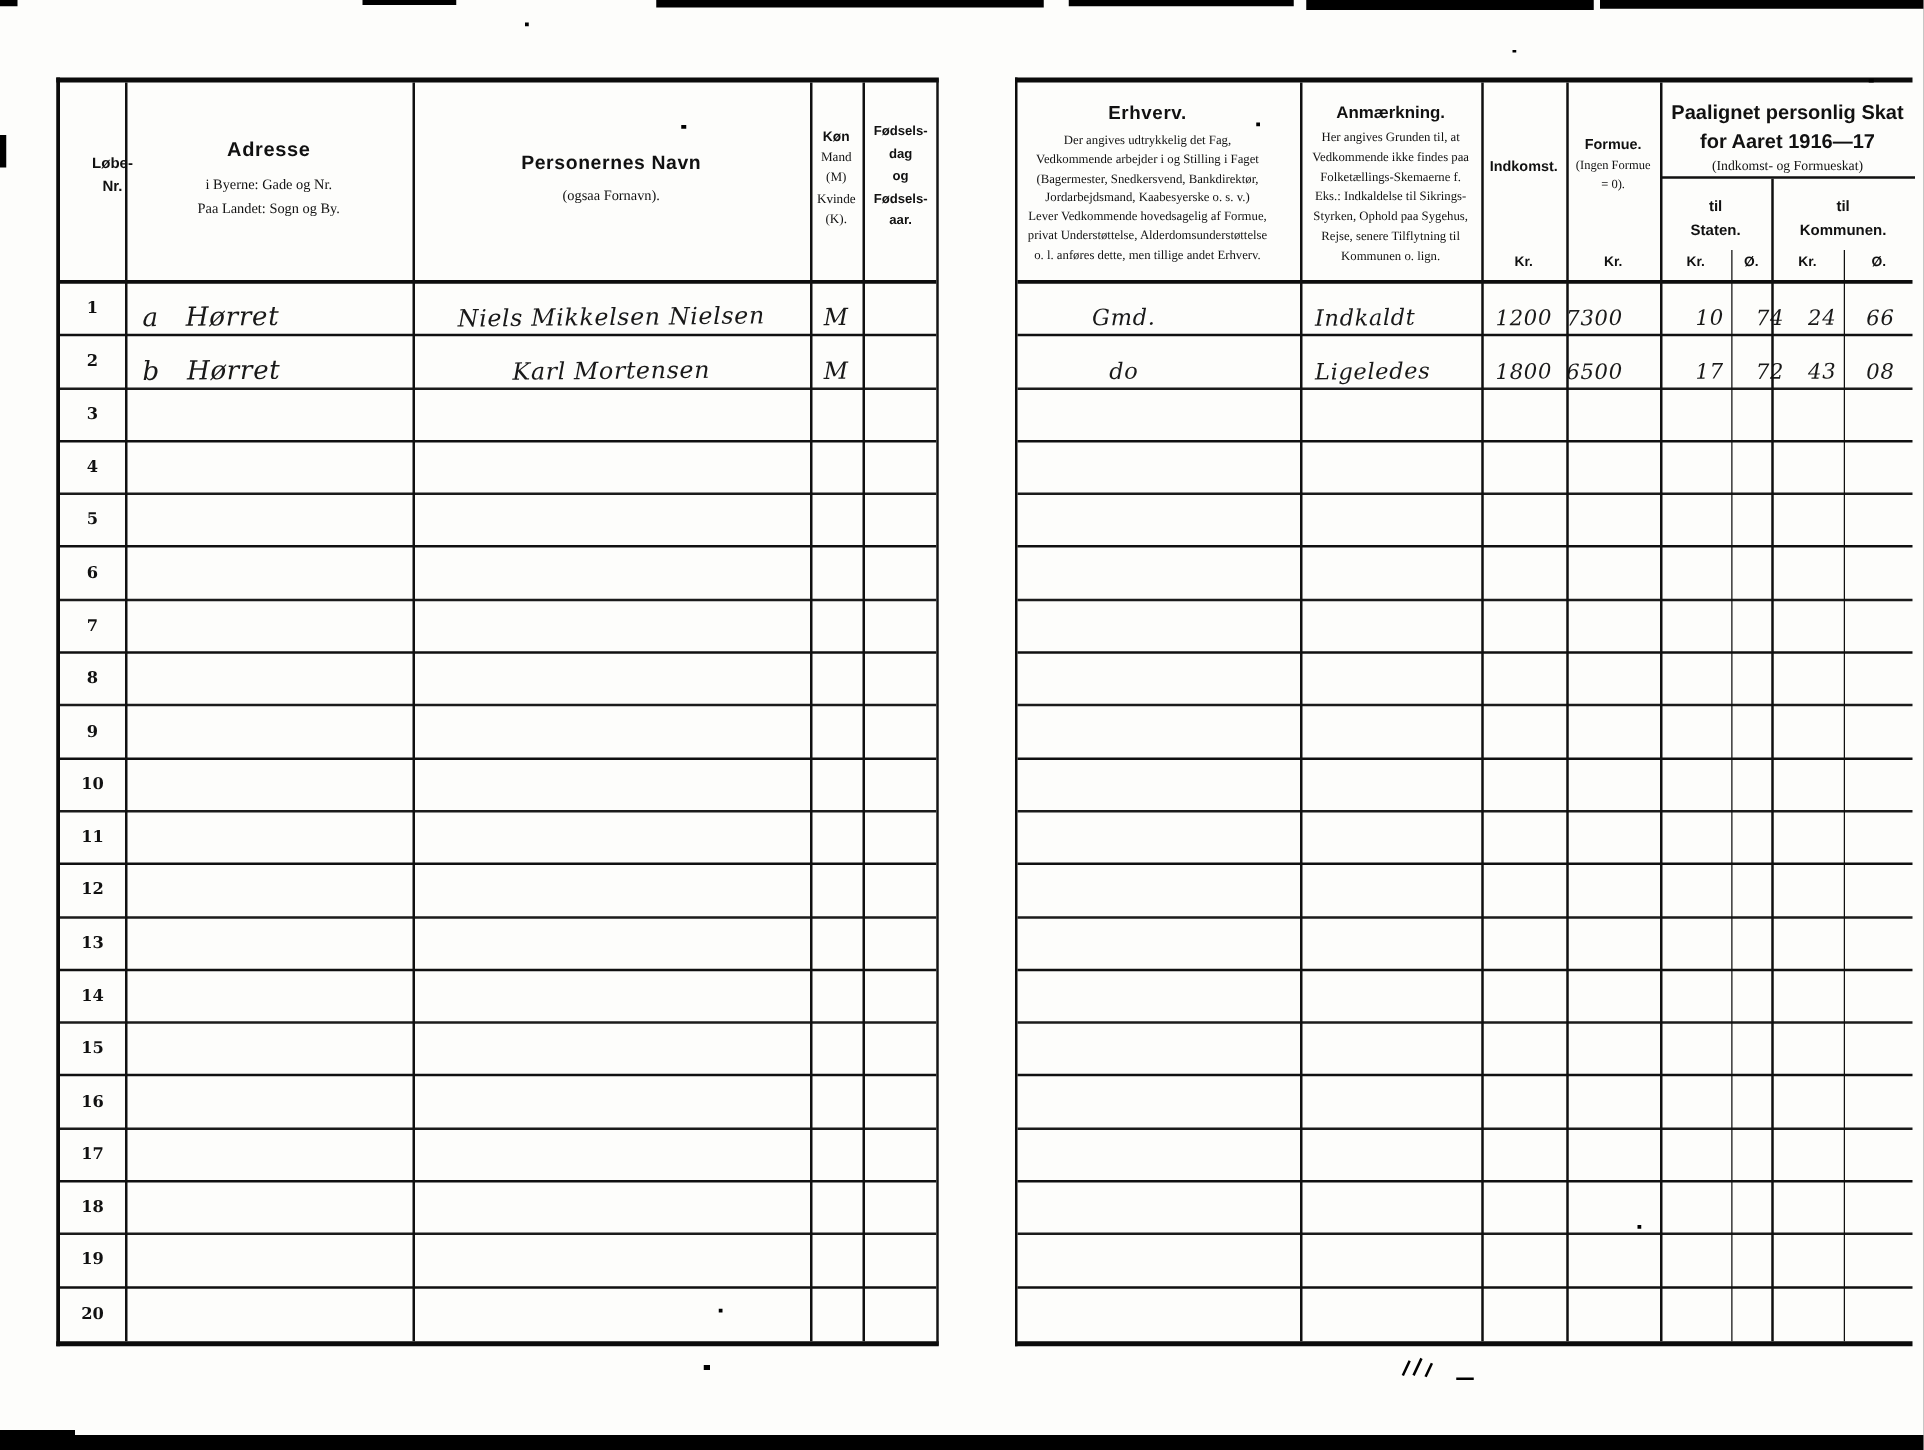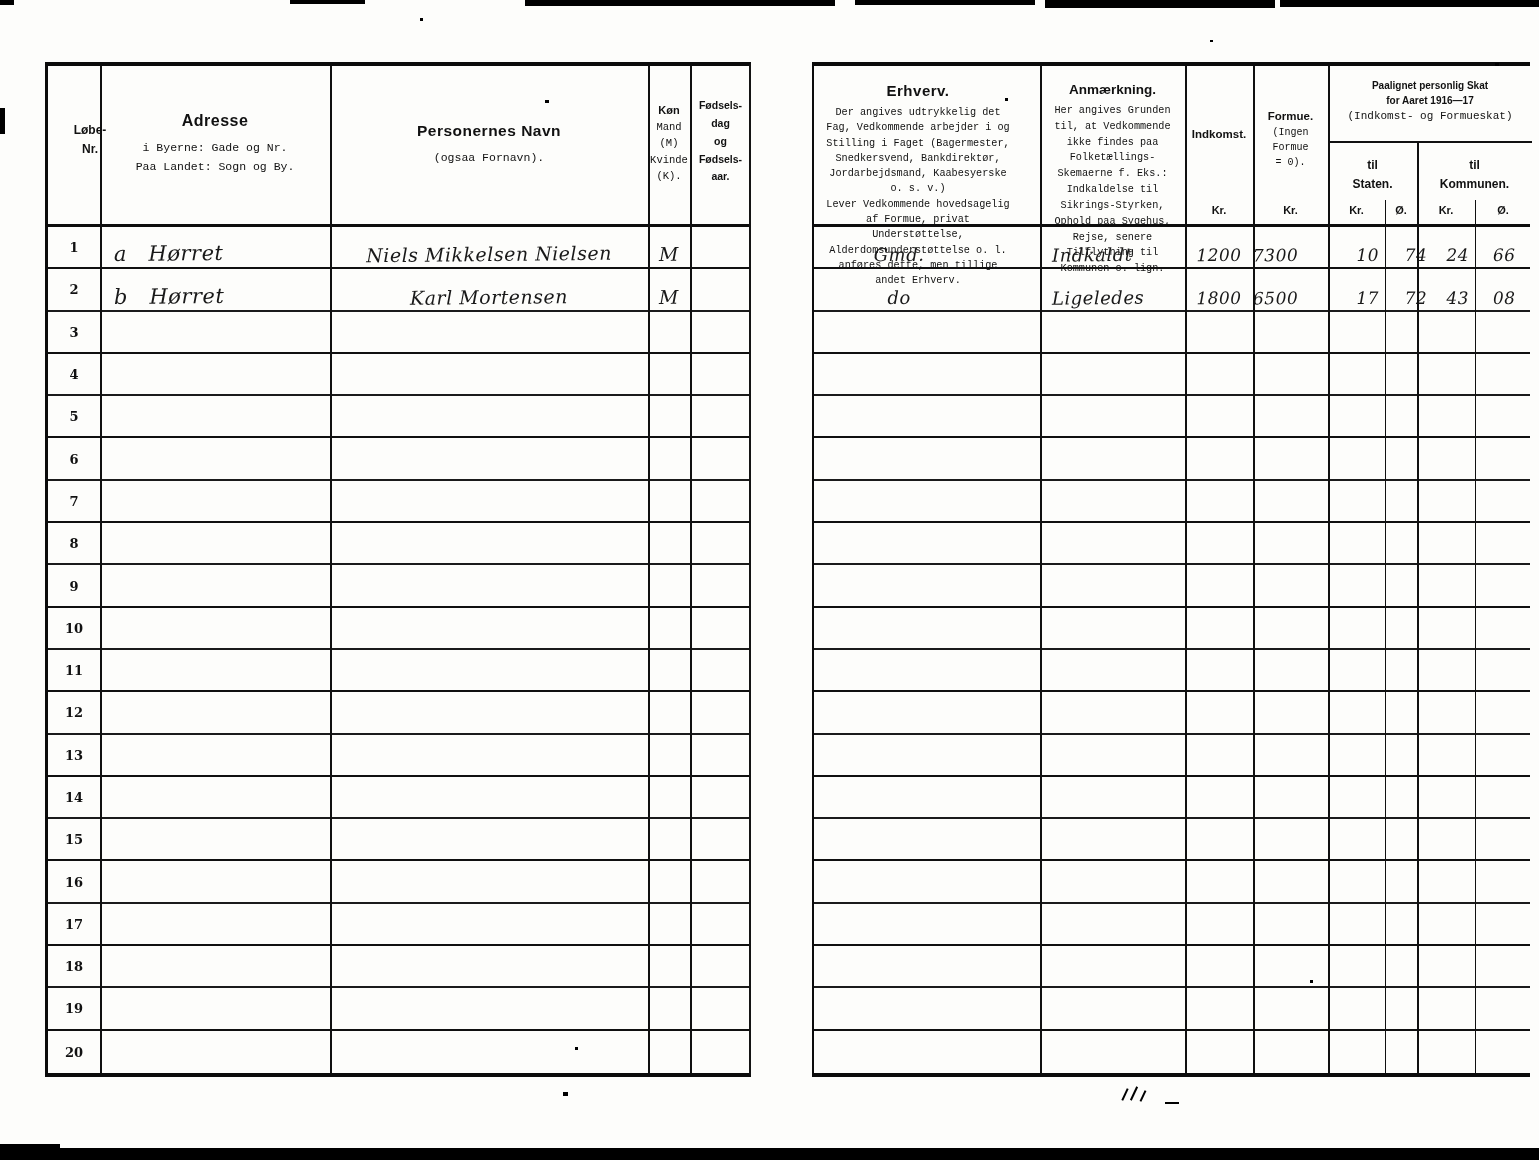--- a/index.html
+++ b/index.html
@@ -28,21 +28,21 @@
   .c-erh{left:0;width:170px;text-align:center;font-size:18px;}
   .c-anm{left:226px;width:145px;padding-left:12px;box-sizing:border-box;font-size:18px;}
   .c-ind{left:371px;width:68px;text-align:center;font-size:17px;}
   .c-for{left:439px;width:75px;text-align:left;font-size:17px;}
   .c-stk{left:514px;width:57px;text-align:right;padding-right:6px;box-sizing:border-box;font-size:17px;}
   .c-sto{left:586px;width:32px;text-align:center;font-size:17px;}
   .c-kok{left:603px;width:58px;text-align:right;padding-right:6px;box-sizing:border-box;font-size:17px;}
   .c-koo{left:661px;width:56px;padding-left:18px;box-sizing:border-box;font-size:17px;}
   .hblk{position:absolute;text-align:center;}
   .t-sans{font-family:"Liberation Sans",sans-serif;font-weight:bold;}
-  .t-serif{font-family:Liberation Mono, monospace;font-weight:normal;}
+  .t-serif{font-family:Liberation Serif, serif;font-weight:normal;}
   .lh-lobe{left:16px;width:52px;top:55px;font-size:12px;line-height:1.55;}
   .lh-adr{left:52px;width:230px;top:46px;}
   .lh-adr .big{font-size:16px;letter-spacing:.5px;}
   .lh-adr .sub{font-size:11.5px;margin-top:9px;line-height:1.65;}
   .lh-navn{left:282px;width:318px;top:56px;}
   .lh-navn .big{font-size:15.5px;letter-spacing:.5px;}
   .lh-navn .sub{font-size:11.5px;margin-top:11px;}
   .lh-kon{left:600px;width:42px;top:36px;font-size:10.5px;line-height:1.55;}
   .lh-fod{left:642px;width:61px;top:31px;font-size:10.5px;line-height:1.7;}
   .rh-erh{left:0;width:208px;top:16px;}
@@ -50,21 +50,21 @@
   .rh-body{font-size:10.2px;line-height:1.5;margin-top:6px;padding:0 7px;}
   .rh-anm{left:226px;width:145px;top:16px;}
   .rh-anm .big{font-size:13.5px;}
   .rh-anm .rh-body{padding:0 5px;line-height:1.55;}
   .rh-ind{left:371px;width:68px;top:62px;font-size:11.5px;}
   .rh-for{left:439px;width:75px;top:44px;}
   .rh-for .big{font-size:11.5px;}
   .rh-for .sub{font-size:10px;line-height:1.5;margin-top:3px;}
   .rh-skat{left:514px;width:204px;top:0;height:77px;border-bottom:2px solid #111;
            box-sizing:border-box;padding-top:13px;}
-  .rh-skat .t{font-size:10px;line-height:1.45;}
+  .rh-skat .t{font-size:16px;line-height:1.45;}
   .rh-skat .sub{font-size:11px;margin-top:2px;}
   .rh-staten{left:514px;width:89px;top:90px;font-size:12px;line-height:1.6;}
   .rh-komm{left:603px;width:115px;top:90px;font-size:12px;line-height:1.6;}
   .kr-lbl{position:absolute;top:138px;font-size:11px;text-align:center;}
   .art{position:absolute;background:#000;}
 </style>
 </head>
 <body>
 
 <div class="page">

